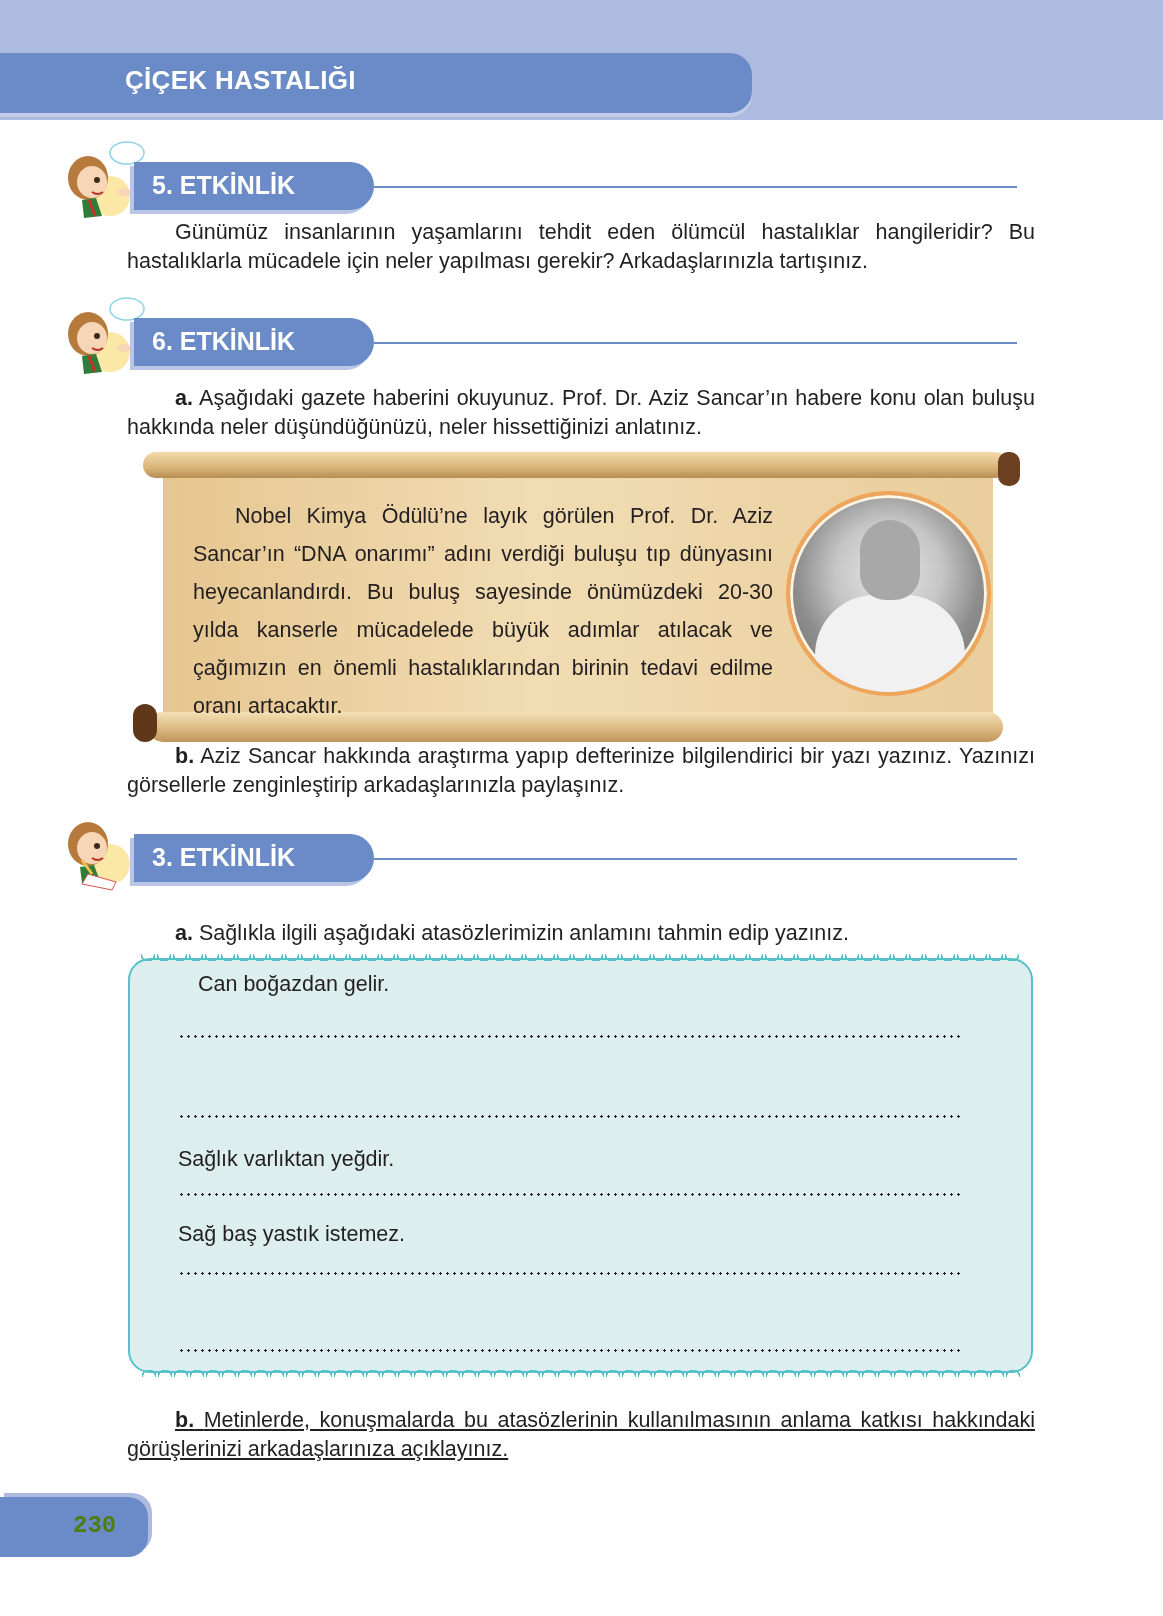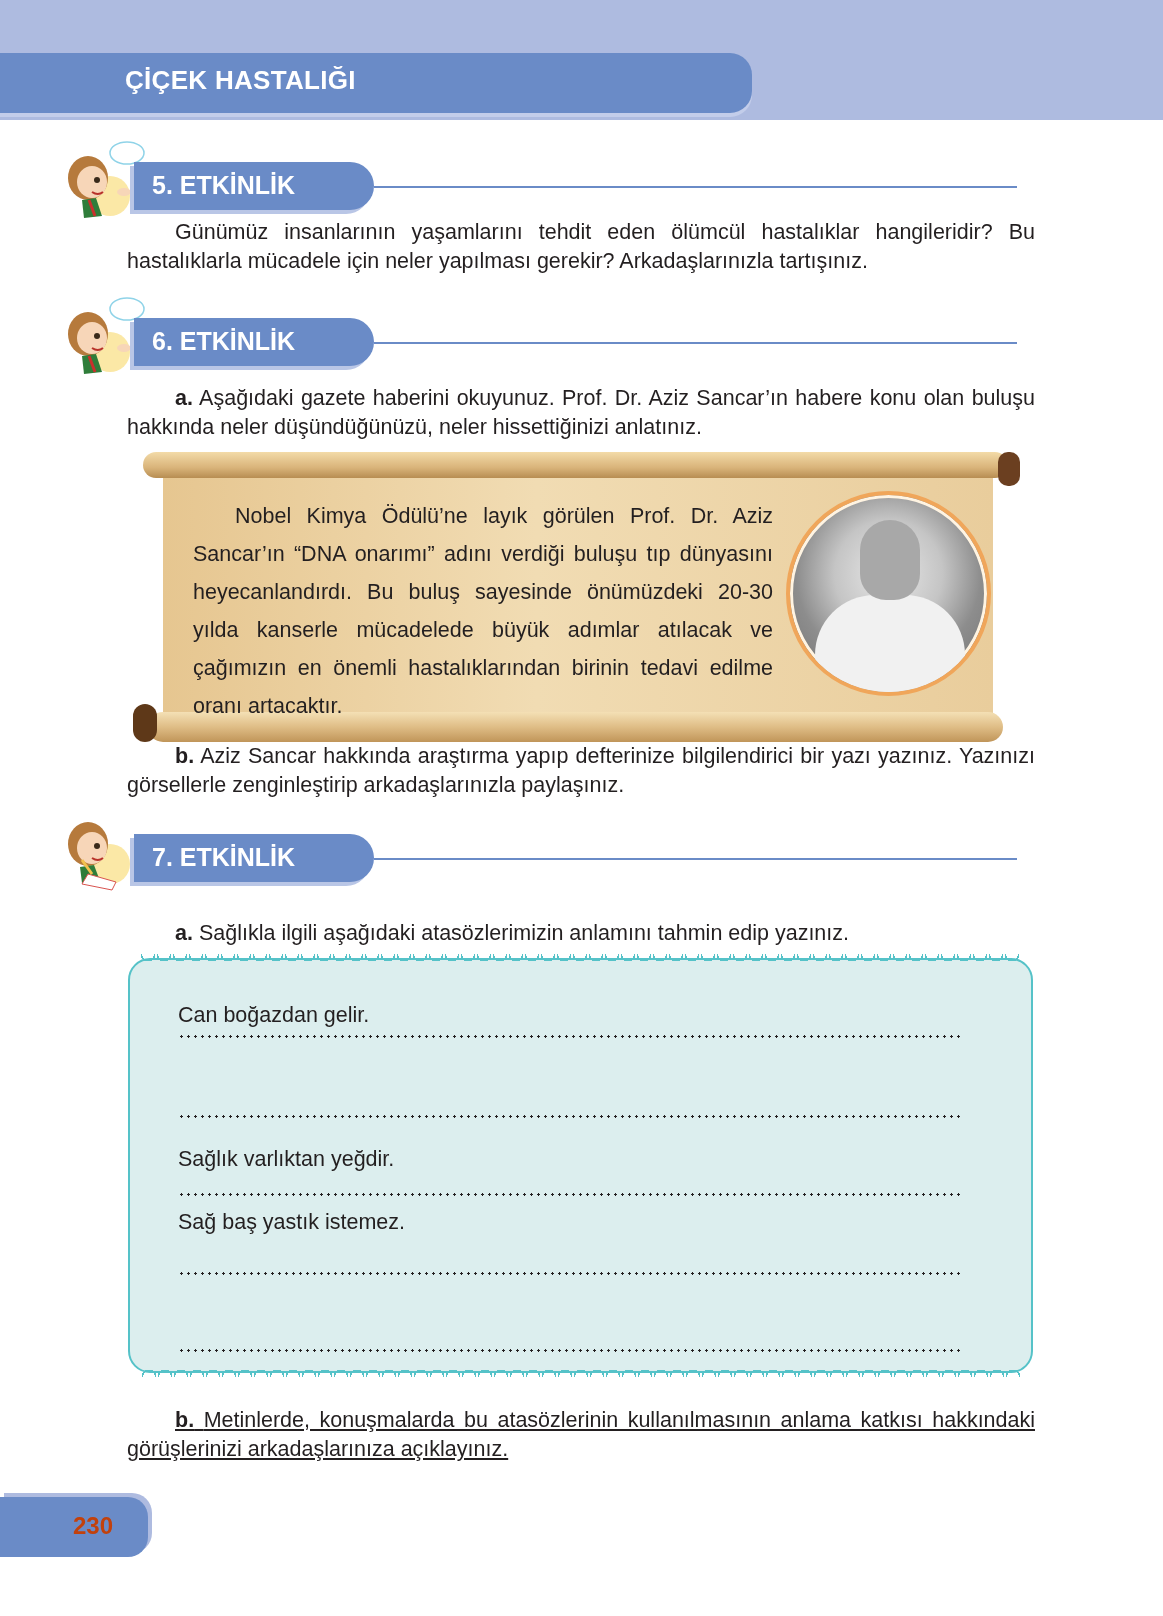--- a/index.html
+++ b/index.html
@@ -34,21 +34,21 @@
   .photo-coat { position: absolute; left: 25px; top: 100px; width: 150px; height: 120px; border-radius: 60px 60px 0 0; background: #f1f1f1; }
 
   .proverb-box { position: absolute; left: 128px; top: 958px; width: 905px; height: 415px; background: #dceeee; border: 2px solid #55c2c8; border-radius: 22px; }
   .proverb-box::before, .proverb-box::after { content: ""; position: absolute; left: 10px; right: 10px; height: 8px; background-image: radial-gradient(circle at 8px 0, transparent 6px, #55c2c8 6px, #55c2c8 7.5px, transparent 7.5px); background-size: 16px 8px; }
   .proverb-box::before { top: -6px; }
   .proverb-box::after { bottom: -6px; transform: rotate(180deg); }
   .proverb { position: absolute; left: 48px; font-size: 21.5px; color: #231f20; }
   .dots { position: absolute; left: 48px; width: 782px; height: 3px; background-image: radial-gradient(circle, #231f20 1.1px, transparent 1.3px); background-size: 7px 3px; }
 
   .page-num-box { position: absolute; left: 0; top: 1497px; width: 148px; height: 60px; background: #6a8bc7; border-radius: 0 20px 20px 0; box-shadow: 4px -4px 0 #aebbe0; }
-  .page-num { position: absolute; left: 73px; top: 1512px; font-size: 24px; font-weight: bold; color: #c2410c; }
+  .page-num { position: absolute; left: 73px; top: 1512px; font-size: 24px; font-weight: bold; color: #4d7c0f; font-family: Liberation Mono, monospace; }
 </style>
 </head>
 <body>
 
 <div class="top-band"></div>
 <div class="title-bar"></div>
 <div class="title-text">ÇİÇEK HASTALIĞI</div>
 
 <div class="act-header" style="top:140px;">
   <svg class="girl" viewBox="0 0 100 80">
@@ -108,33 +108,33 @@
     <circle cx="58" cy="52" r="20" fill="#fbe8a6"></circle>
     <ellipse cx="36" cy="32" rx="20" ry="22" fill="#b67a3c"></ellipse>
     <ellipse cx="40" cy="36" rx="15" ry="16" fill="#f7d6b8"></ellipse>
     <circle cx="45" cy="34" r="3" fill="#3a2a1a"></circle>
     <path d="M40 46 q6 4 11 0" stroke="#b8322a" stroke-width="2" fill="none"></path>
     <path d="M28 55 l14 -2 l6 16 l-18 2 z" fill="#2f7d3a"></path>
     <path d="M36 62 l28 8 l-4 8 l-30 -6 z" fill="#ffffff" stroke="#d9534f" stroke-width="1"></path>
     <path d="M30 48 l10 14" stroke="#f2c14e" stroke-width="3"></path>
   </svg>
   <div class="act-pill"></div>
-  <div class="act-pill-label">7. ETKİNLİK</div>
+  <div class="act-pill-label">3. ETKİNLİK</div>
   <div class="act-line"></div>
 </div>
 
 <div class="para" style="top:919px;"><span class="indent"></span><b>a.</b> <span>Sağlıkla ilgili aşağıdaki atasözlerimizin anlamını tahmin edip yazınız.</span></div>
 
 <div class="proverb-box">
-  <div class="proverb" style="top:43px;">Can boğazdan gelir.</div>
+  <div class="proverb" style="top:12px;margin-left:20px;">Can boğazdan gelir.</div>
   <div class="dots" style="top:75px;"></div>
   <div class="dots" style="top:155px;"></div>
   <div class="proverb" style="top:187px;text-align:center;">Sağlık varlıktan yeğdir.</div>
   <div class="dots" style="top:233px;"></div>
-  <div class="proverb" style="top:250px;">Sağ baş yastık istemez.</div>
+  <div class="proverb" style="top:262px;">Sağ baş yastık istemez.</div>
   <div class="dots" style="top:312px;"></div>
   <div class="dots" style="top:389px;"></div>
 </div>
 
 <div class="para" style="top:1406px;text-decoration:underline;"><span class="indent"></span><b>b.</b> <span>Metinlerde, konuşmalarda bu atasözlerinin kullanılmasının anlama katkısı hakkındaki görüşlerinizi arkadaşlarınıza açıklayınız.</span></div>
 
 <div class="page-num-box"></div>
 <div class="page-num">230</div>
 
 </body></html>

